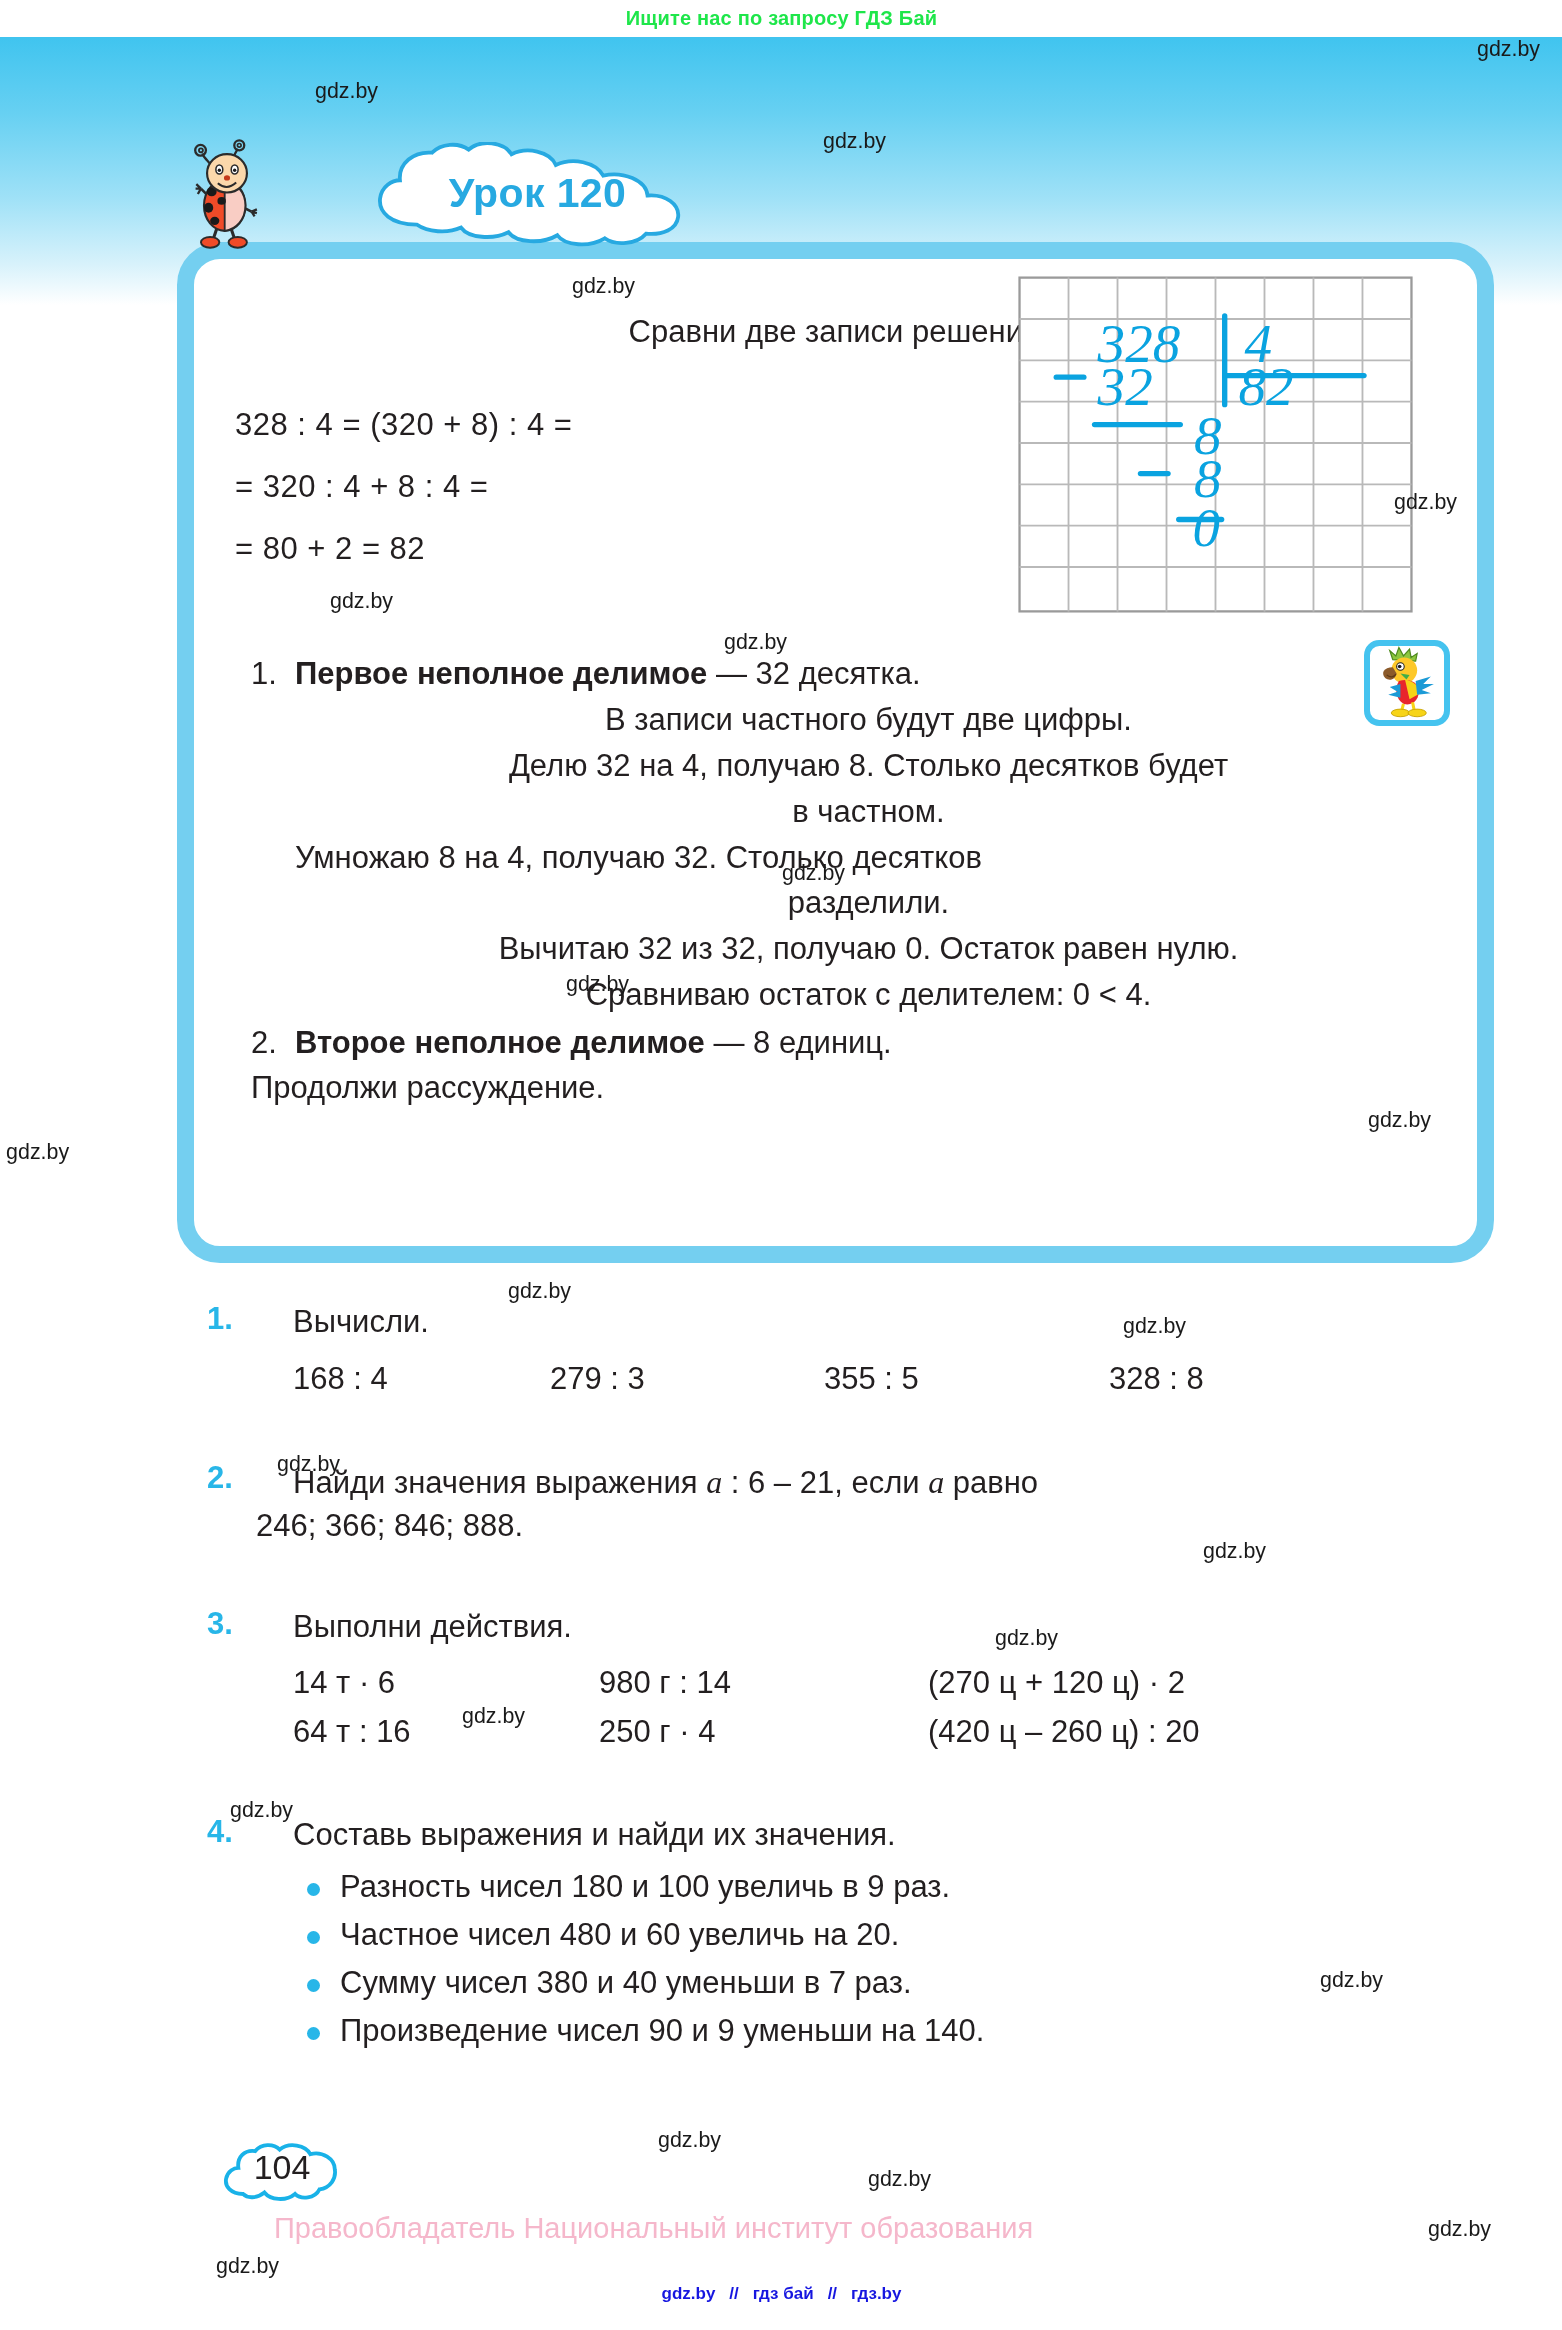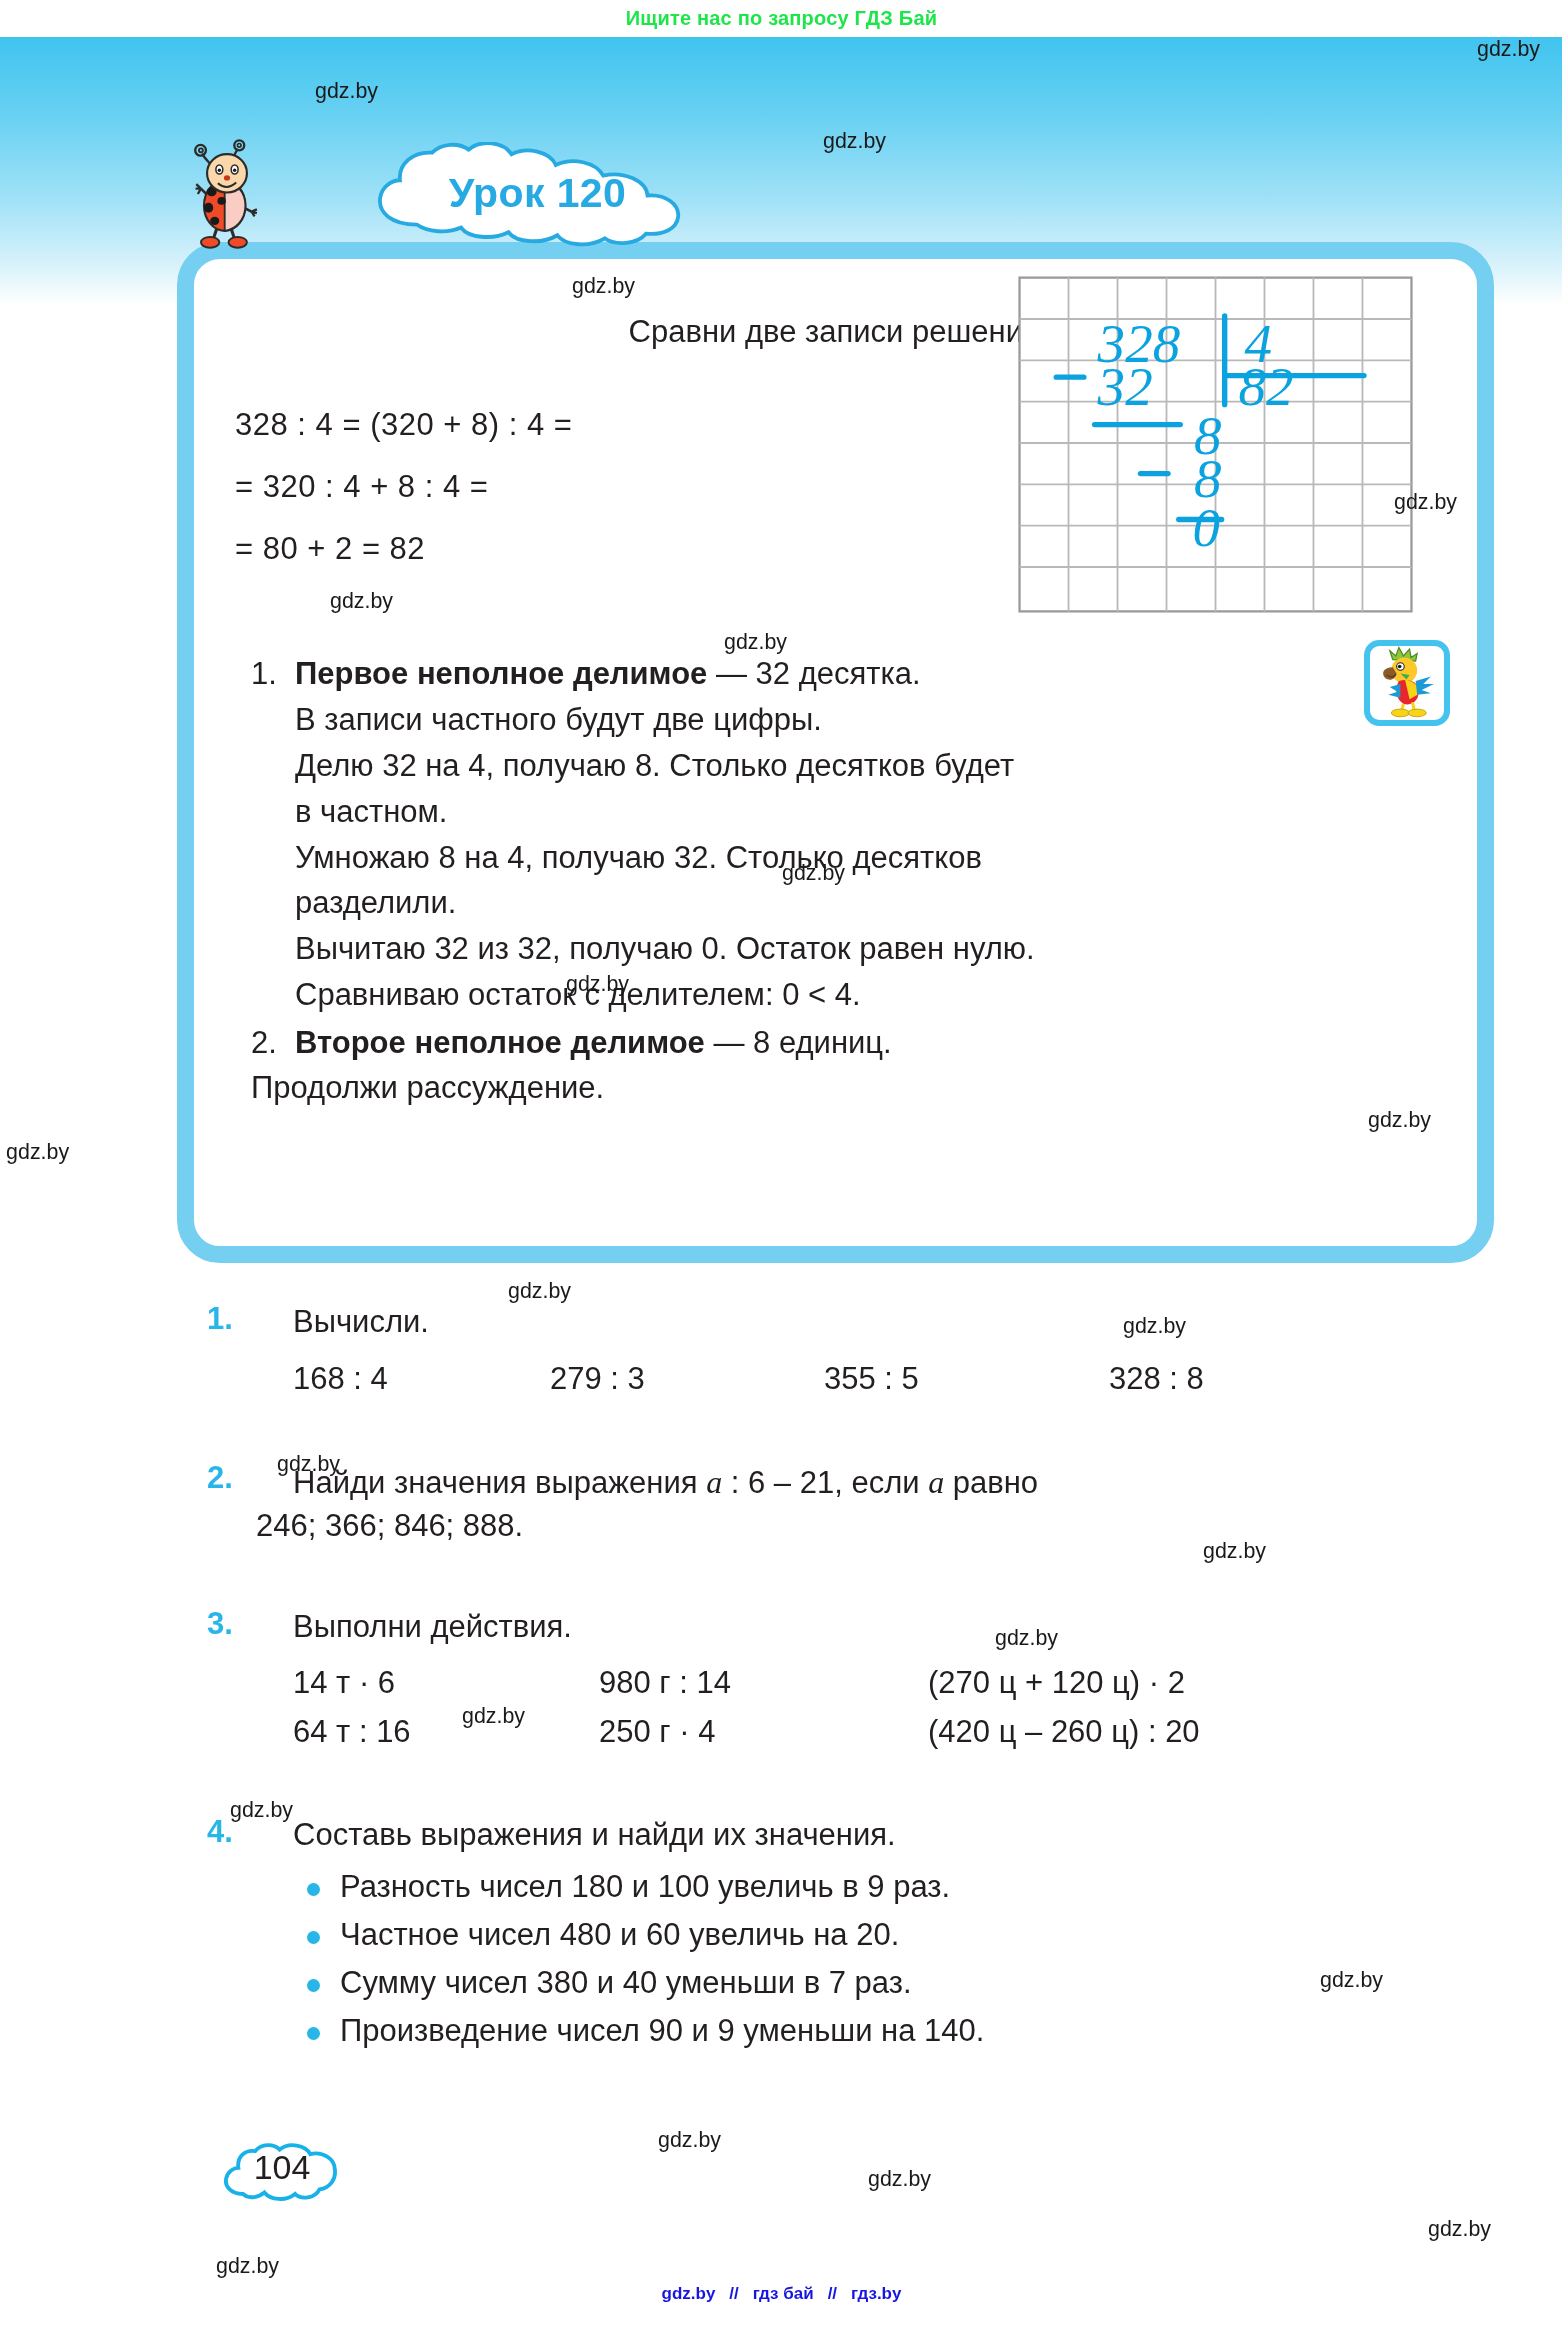--- a/index.html
+++ b/index.html
@@ -131,21 +131,21 @@
     position: absolute;
     left: 41px; top: 392px;
     right: 35px;
     font-size: 31px;
     color: #231f20;
     line-height: 1.48;
     margin-left: 16px;
   }
   .r-item { display: block; margin-bottom: 1.5px; }
   .r-num { display: inline-block; width: 44px; }
-  .r-indent { padding-left: 44px; display: block; }
+  .r-indent { padding-left: 44px; display: block; text-align: center; }
   .bold { font-weight: 700; }
   .just { text-align: justify; text-align-last: left; }
 
   
   .parrot-box {
     position: absolute;
     right: 27.5px; top: 381px;
     width: 86px; height: 86px;
     border: 6.1px solid #45c3ef;
     border-radius: 15.3px;
@@ -469,20 +469,21 @@
                C90 14 112 18 118 30
                C134 26 150 36 150 50
                C152 62 144 74 130 76
                C124 88 106 90 98 82
                C86 92 66 90 58 80
                C48 88 36 88 30 82 Z" fill="#ffffff" stroke="#19b2e8" stroke-width="5"></path>
     </svg>
     <div class="pn">104</div>
   </div>
 
+  <div class="copyright">Правообладатель Национальный институт образования</div>
 
   <div class="bottom-links">
     <span>gdz.by</span>
     <span>//</span>
     <span>гдз бай</span>
     <span>//</span>
     <span>гдз.by</span>
   </div>
 
   <div id="watermark-layer">

